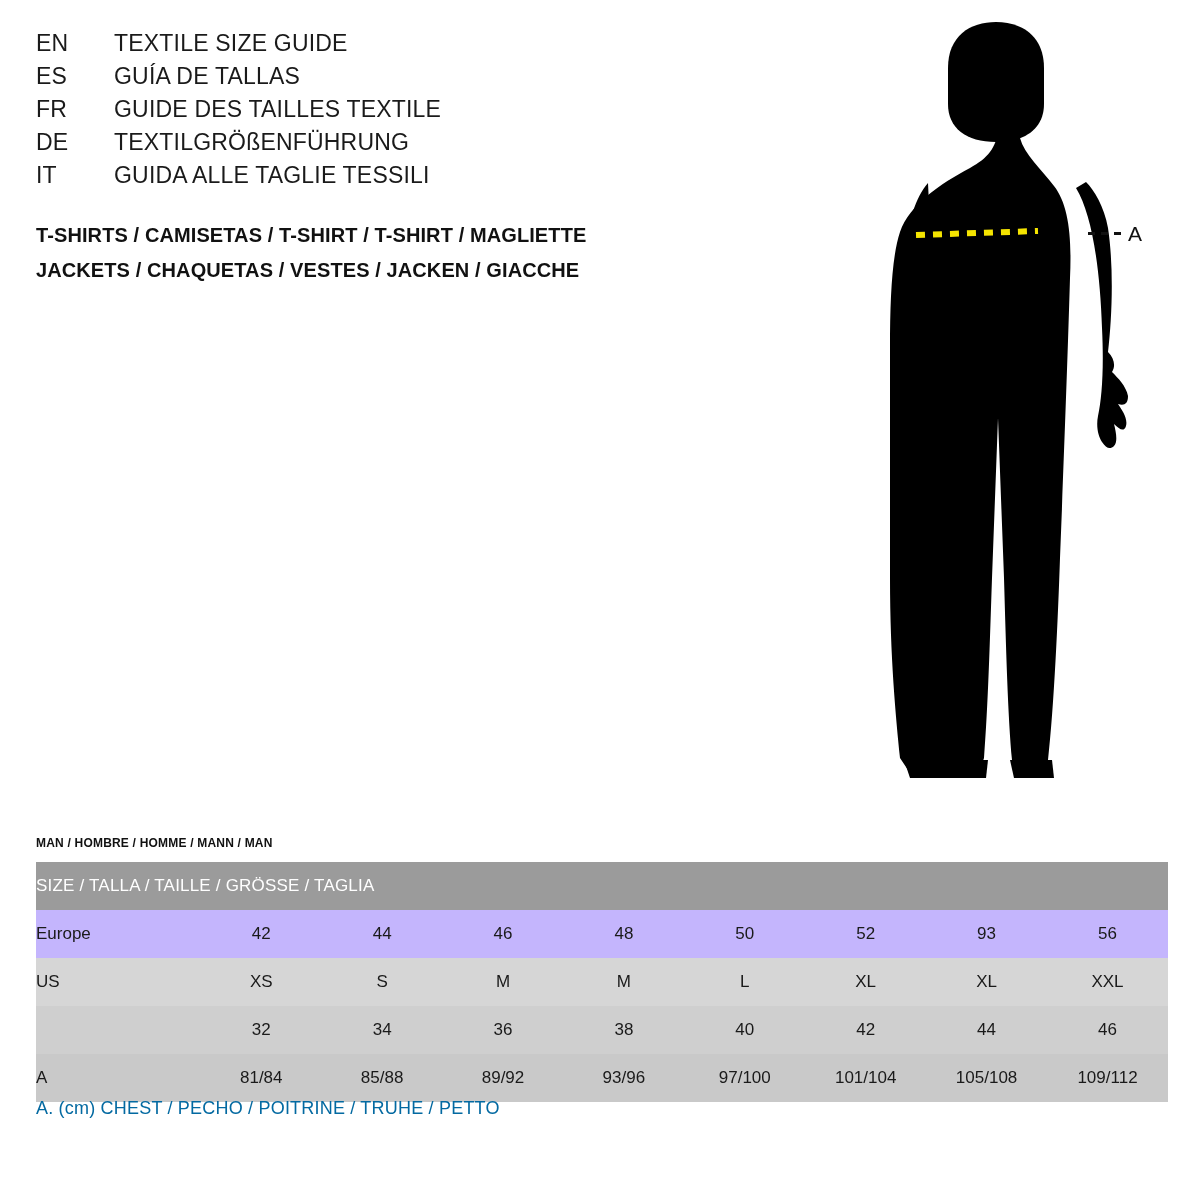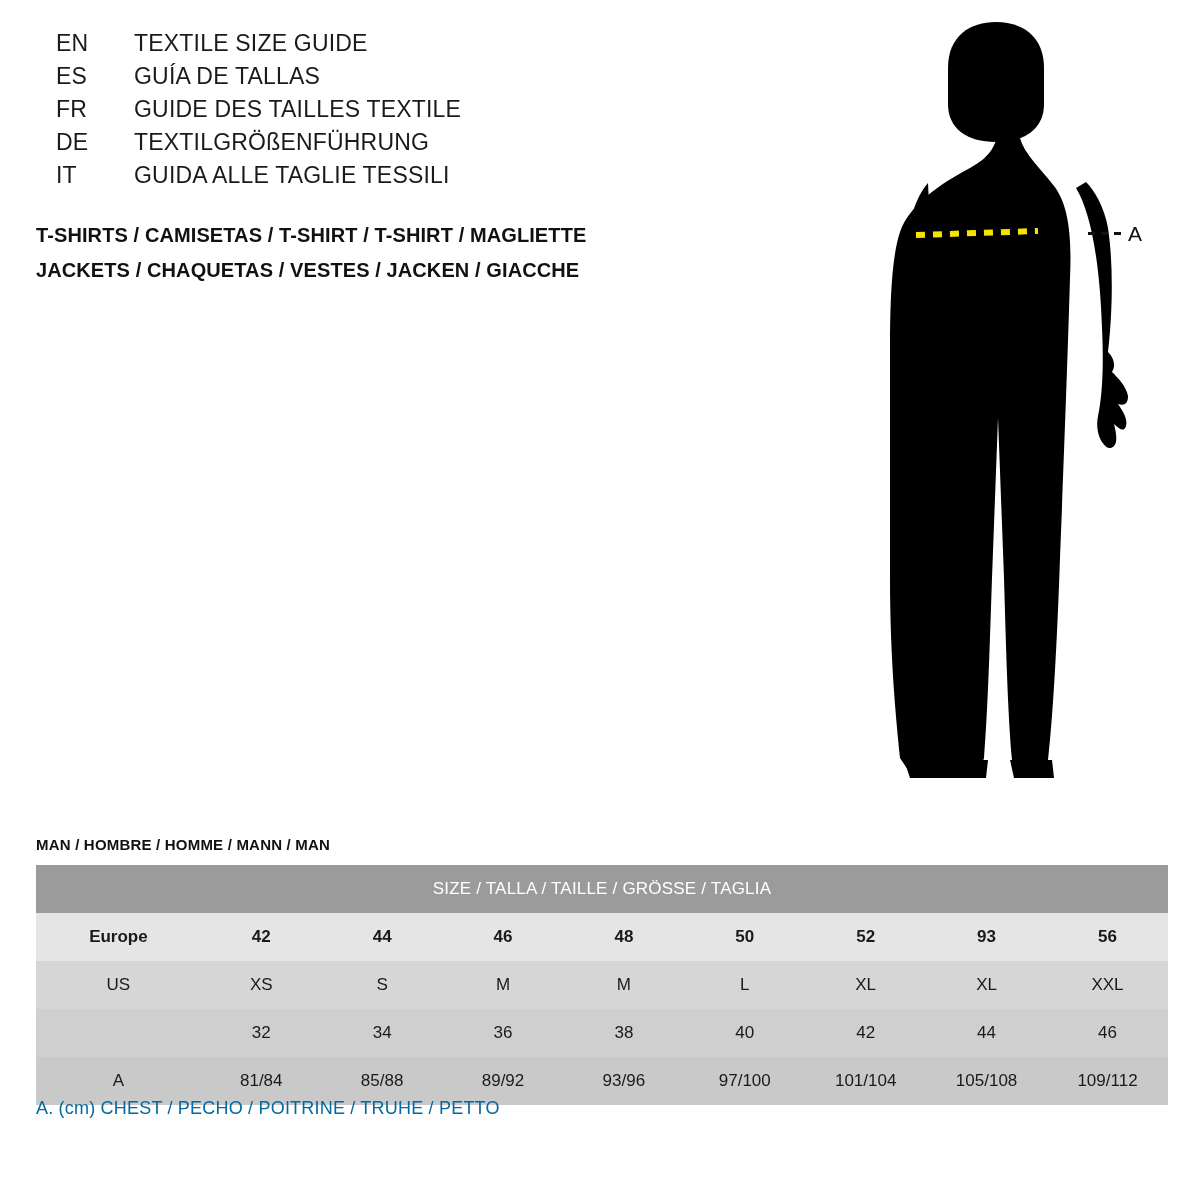--- a/index.html
+++ b/index.html
@@ -27,21 +27,20 @@
     display: flex;
     align-items: baseline;
     height: 33px;
     font-size: 23px;
     letter-spacing: 0.2px;
   }
   .lang-code {
     width: 78px;
     flex: 0 0 78px;
     color: #1a1a1a;
-    margin-left: 20px;
   }
   .lang-text {
     color: #1a1a1a;
   }
 
   .category-block {
     position: absolute;
     top: 218px;
     left: 36px;
     width: 760px;
@@ -82,46 +81,45 @@
   }
 
   
   .table-section {
     position: absolute;
     top: 836px;
     left: 36px;
     width: 1132px;
   }
   .group-title {
-    font-size: 15px;
+    font-size: 12px;
     font-weight: bold;
     color: #111;
     margin-bottom: 12px;
     letter-spacing: 0.2px;
   }
   table.size-table {
     border-collapse: collapse;
     width: 1132px;
     font-size: 17px;
   }
   table.size-table td {
     padding: 0;
     height: 48px;
     vertical-align: middle;
-    text-align: center;
   }
   .banner-row td {
     background: #9b9b9b;
     color: #ffffff;
     font-size: 17px;
     height: 31px;
     padding-left: 8px;
     letter-spacing: 0.2px;
   }
-  .row-light td { background: #e5e5e5; font-weight: bold; }
+  .row-light td { background: #c4b5fd; }
   .row-mid   td { background: #d6d6d6; margin-top: 11px; }
   .row-dark  td { background: #cfcfcf; }
   .row-darker td { background: #c9c9c9; }
 
   .label-cell {
     padding-left: 8px;
     text-align: left;
     color: #1a1a1a;
     width: 165px;
   }

